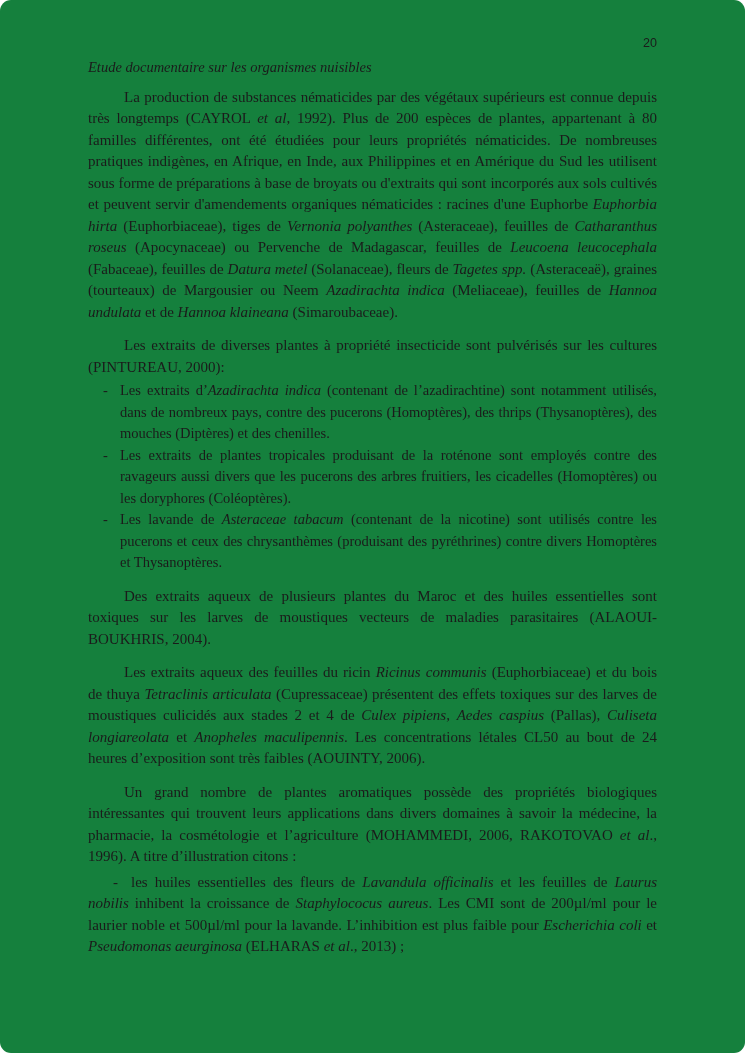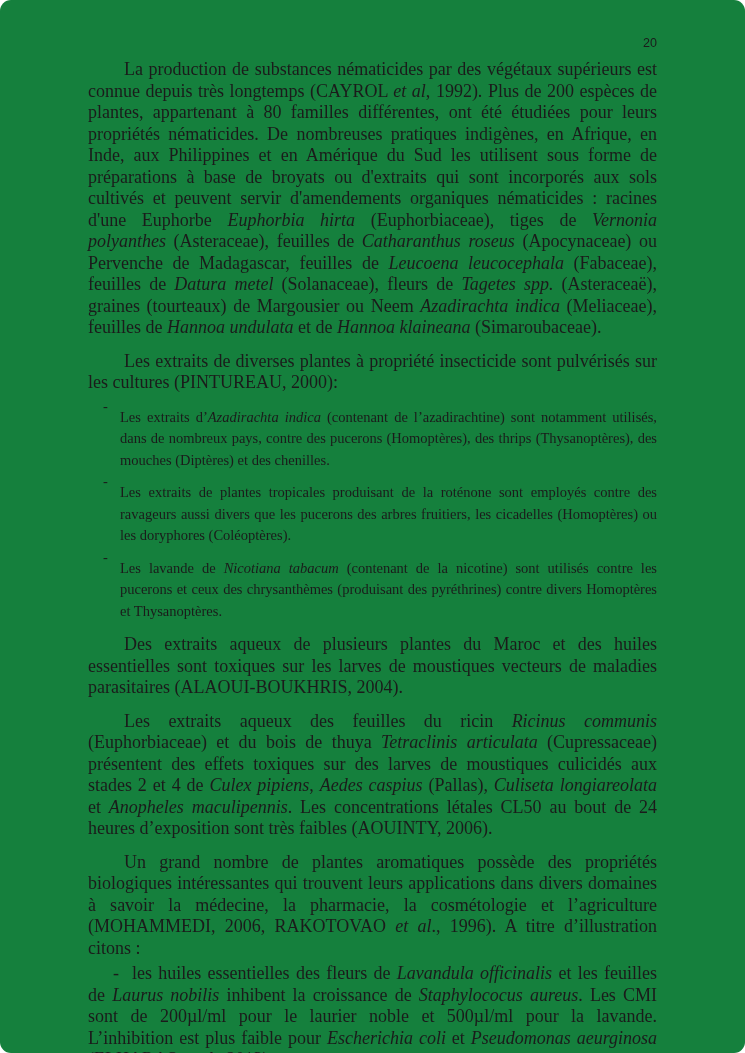--- a/index.html
+++ b/index.html
@@ -29,21 +29,21 @@
     font-size: 12.5px;
     line-height: 15px;
   }
   .running-header {
     font-style: italic;
     font-size: 14.5px;
     line-height: 21.5px;
     margin-top: 6px;
   }
   .para {
-    font-size: 18px;
+    font-size: 15px;
     line-height: 21.5px;
     text-align: justify;
     margin: 12px 0 0 0;
     hyphens: auto;
     -webkit-hyphens: auto;
   }
   .para.indent { text-indent: 36px; }
   .para.first { margin-top: 8px; }
   .bullet-list { margin-top: 2px; }
   .bullet-item {
@@ -54,57 +54,57 @@
   .bullet-item .dash {
     flex: none;
     width: 17px;
     padding-left: 15px;
     text-align: left;
   }
   .bullet-item .bullet-text {
     flex: 1;
     text-align: justify;
     hyphens: auto;
-    margin-top: 11px;
     -webkit-hyphens: auto;
   }
   .para.inline-bullet {
     text-indent: 25px;
     margin-top: 4px;
   }
   .para.inline-bullet .dash-inline {
     margin-right: 13px;
   }
   i { font-style: italic; }
 </style>
 </head>
 <body>
 
 <div class="page">
   <div class="content">
 
     <div class="page-number">20</div>
 
+    <div class="running-header">Etude documentaire sur les organismes nuisibles</div>
 
     <p class="para indent first"><span>La production de substances nématicides par des végétaux supérieurs est connue depuis très longtemps (CAYROL </span><i>et al</i><span>, 1992). Plus de 200 espèces de plantes, appartenant à 80 familles différentes, ont été étudiées pour leurs propriétés nématicides. De nombreuses pratiques indigènes, en Afrique, en Inde, aux Philippines et en Amérique du Sud les utilisent sous forme de préparations à base de broyats ou d'extraits qui sont incorporés aux sols cultivés et peuvent servir d'amendements organiques nématicides : racines d'une Euphorbe </span><i>Euphorbia hirta</i><span> (Euphorbiaceae), tiges de </span><i>Vernonia polyanthes</i><span> (Asteraceae), feuilles de </span><i>Catharanthus roseus</i><span> (Apocynaceae) ou Pervenche de Madagascar, feuilles de </span><i>Leucoena leucocephala</i><span> (Fabaceae), feuilles de </span><i>Datura metel</i><span> (Solanaceae), fleurs de </span><i>Tagetes spp.</i><span> (Asteraceaë), graines (tourteaux) de Margousier ou Neem </span><i>Azadirachta indica</i><span> (Meliaceae), feuilles de </span><i>Hannoa undulata</i><span> et de </span><i>Hannoa klaineana</i><span> (Simaroubaceae).</span></p>
 
     <p class="para indent"><span>Les extraits de diverses plantes à propriété insecticide sont pulvérisés sur les cultures (PINTUREAU, 2000):</span></p>
 
     <div class="bullet-list">
       <div class="bullet-item">
         <span class="dash">-</span>
         <span class="bullet-text"><span>Les extraits d’</span><i>Azadirachta indica</i><span> (contenant de l’azadirachtine) sont notamment utilisés, dans de nombreux pays, contre des pucerons (Homoptères), des thrips (Thysanoptères), des mouches (Diptères) et des chenilles.</span></span>
       </div>
       <div class="bullet-item">
         <span class="dash">-</span>
         <span class="bullet-text"><span>Les extraits de plantes tropicales produisant de la roténone sont employés contre des ravageurs aussi divers que les pucerons des arbres fruitiers, les cicadelles (Homoptères) ou les doryphores (Coléoptères).</span></span>
       </div>
       <div class="bullet-item">
         <span class="dash">-</span>
-        <span class="bullet-text"><span>Les lavande de </span><i>Nicotiana tabacum</i><span> (contenant de la nicotine) sont utilisés contre les pucerons et ceux des chrysanthèmes (produisant des pyréthrines) contre divers Homoptères et Thysanoptères.</span></span>
+        <span class="bullet-text"><span>Les lavande de </span><i>Asteraceae tabacum</i><span> (contenant de la nicotine) sont utilisés contre les pucerons et ceux des chrysanthèmes (produisant des pyréthrines) contre divers Homoptères et Thysanoptères.</span></span>
       </div>
     </div>
 
     <p class="para indent"><span>Des extraits aqueux de plusieurs plantes du Maroc et des huiles essentielles sont toxiques sur les larves de moustiques vecteurs de maladies parasitaires (ALAOUI-BOUKHRIS, 2004).</span></p>
 
     <p class="para indent"><span>Les extraits aqueux des feuilles du ricin </span><i>Ricinus communis</i><span> (Euphorbiaceae) et du bois de thuya </span><i>Tetraclinis articulata</i><span> (Cupressaceae) présentent des effets toxiques sur des larves de moustiques culicidés aux stades 2 et 4 de </span><i>Culex pipiens</i><span>, </span><i>Aedes caspius</i><span> (Pallas), </span><i>Culiseta longiareolata</i><span> et </span><i>Anopheles maculipennis</i><span>. Les concentrations létales CL50 au bout de 24 heures d’exposition sont très faibles (AOUINTY, 2006).</span></p>
 
     <p class="para indent"><span>Un grand nombre de plantes aromatiques possède des propriétés biologiques intéressantes qui trouvent leurs applications dans divers domaines à savoir la médecine, la pharmacie, la cosmétologie et l’agriculture (MOHAMMEDI, 2006, RAKOTOVAO </span><i>et al</i><span>., 1996). A titre d’illustration citons :</span></p>
 
     <p class="para inline-bullet"><span class="dash-inline">-</span><span><span>les huiles essentielles des fleurs de </span><i>Lavandula officinalis</i><span> et les feuilles de </span><i>Laurus nobilis</i><span> inhibent la croissance de </span><i>Staphylococus aureus</i><span>. Les CMI sont de 200µl/ml pour le laurier noble et 500µl/ml pour la lavande. L’inhibition est plus faible pour </span><i>Escherichia coli</i><span> et </span><i>Pseudomonas aeurginosa</i><span> (ELHARAS </span><i>et al</i><span>., 2013) ;</span></span></p>

